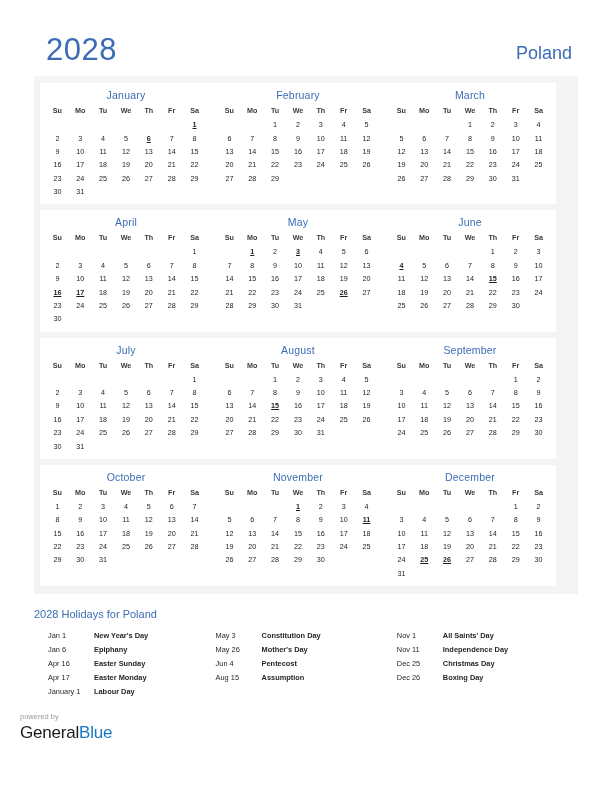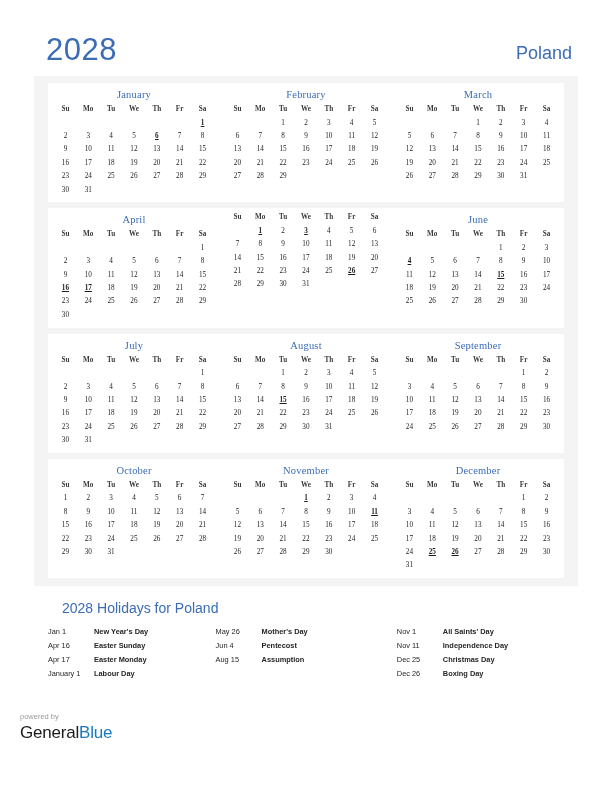--- a/index.html
+++ b/index.html
@@ -42,22 +42,21 @@
   
   .calendar-panel {
     margin: 11px 34px 0 34px;
     background: #f4f4f4;
     padding: 7px 6px 8px 6px;
     box-sizing: border-box;
     width: 544px;
   }
   .month-row {
     display: flex;
-    justify-content: center;
-    font-family: Liberation Serif, serif;
+    justify-content: flex-start;
   }
   .month-card {
     background: #ffffff;
     width: 172px;
     box-sizing: border-box;
     padding: 4px 6px 6px 6px;
     margin-bottom: 6px;
   }
   .month-row:last-child .month-card { margin-bottom: 0; }
 
@@ -94,23 +93,22 @@
     text-decoration: underline;
   }
   td.empty { color: transparent; }
 
   
   .holidays-section {
     margin: 14px 34px 0 34px;
   }
   .holidays-heading {
     color: #3b6cb5;
-    font-size: 14px;
+    font-size: 11px;
     padding-bottom: 9px;
-    margin-left: 28px;
   }
   .holidays-columns {
     display: flex;
   }
   .holiday-col {
     width: 186px;
   }
   .holiday-col.col-1 { padding-left: 14px; width: 172px;}
   .holiday-item {
     display: flex;
@@ -419,20 +417,21 @@
               <td class="empty"></td>
               <td class="empty"></td>
               <td class="empty"></td>
               <td class="empty"></td>
               <td class="empty"></td>
             </tr>
           </tbody>
         </table>
       </div>
       <div class="month-card">
+        <div class="month-name">May</div>
         <table class="month-table">
           <thead>
             <tr>
               <th>Su</th>
               <th>Mo</th>
               <th>Tu</th>
               <th>We</th>
               <th>Th</th>
               <th>Fr</th>
               <th>Sa</th>
@@ -955,33 +954,41 @@
 
 <div class="holidays-section">
   <div class="holidays-heading">2028 Holidays for Poland</div>
   <div class="holidays-columns" id="holidays-columns">
       <div class="holiday-col col-1">
         <div class="holiday-item">
           <span class="holiday-date">Jan 1</span>
           <span class="holiday-name">New Year's Day</span>
         </div>
         <div class="holiday-item">
+          <span class="holiday-date">Jan 6</span>
+          <span class="holiday-name">Epiphany</span>
+        </div>
+        <div class="holiday-item">
           <span class="holiday-date">Apr 16</span>
           <span class="holiday-name">Easter Sunday</span>
         </div>
         <div class="holiday-item">
           <span class="holiday-date">Apr 17</span>
           <span class="holiday-name">Easter Monday</span>
         </div>
         <div class="holiday-item">
           <span class="holiday-date">January 1</span>
           <span class="holiday-name">Labour Day</span>
         </div>
       </div>
       <div class="holiday-col">
+        <div class="holiday-item">
+          <span class="holiday-date">May 3</span>
+          <span class="holiday-name">Constitution Day</span>
+        </div>
         <div class="holiday-item">
           <span class="holiday-date">May 26</span>
           <span class="holiday-name">Mother's Day</span>
         </div>
         <div class="holiday-item">
           <span class="holiday-date">Jun 4</span>
           <span class="holiday-name">Pentecost</span>
         </div>
         <div class="holiday-item">
           <span class="holiday-date">Aug 15</span>

